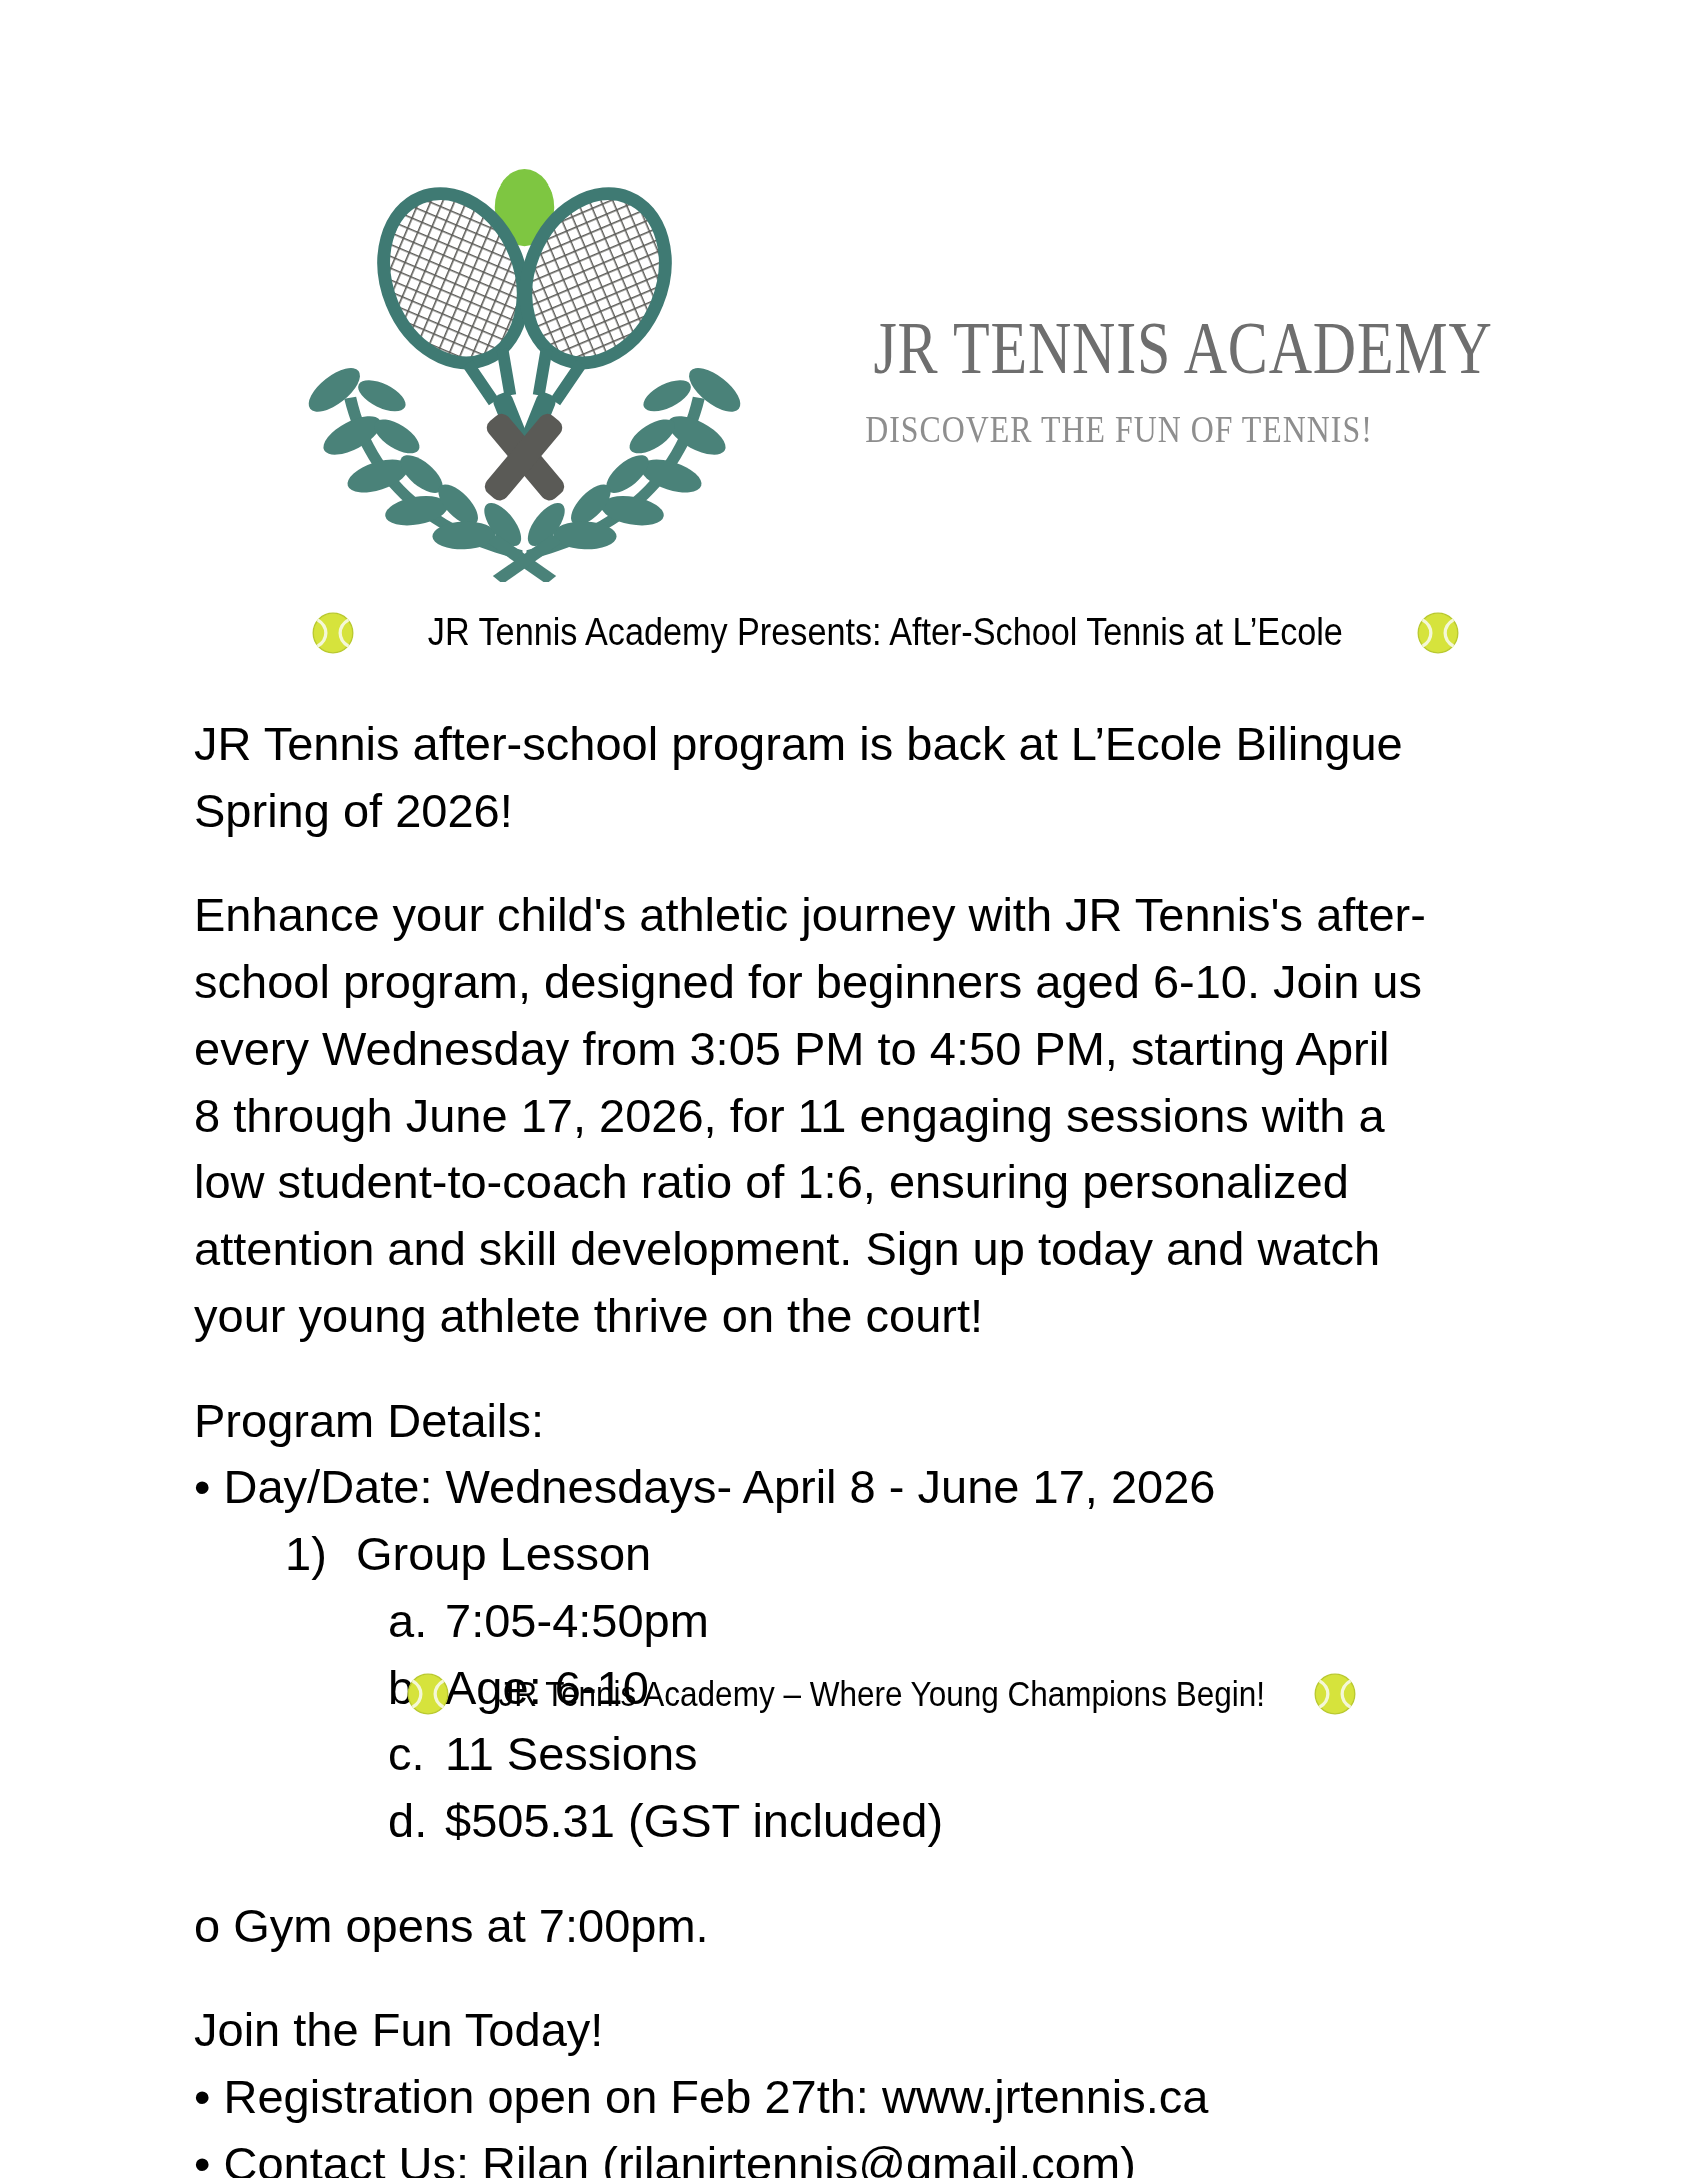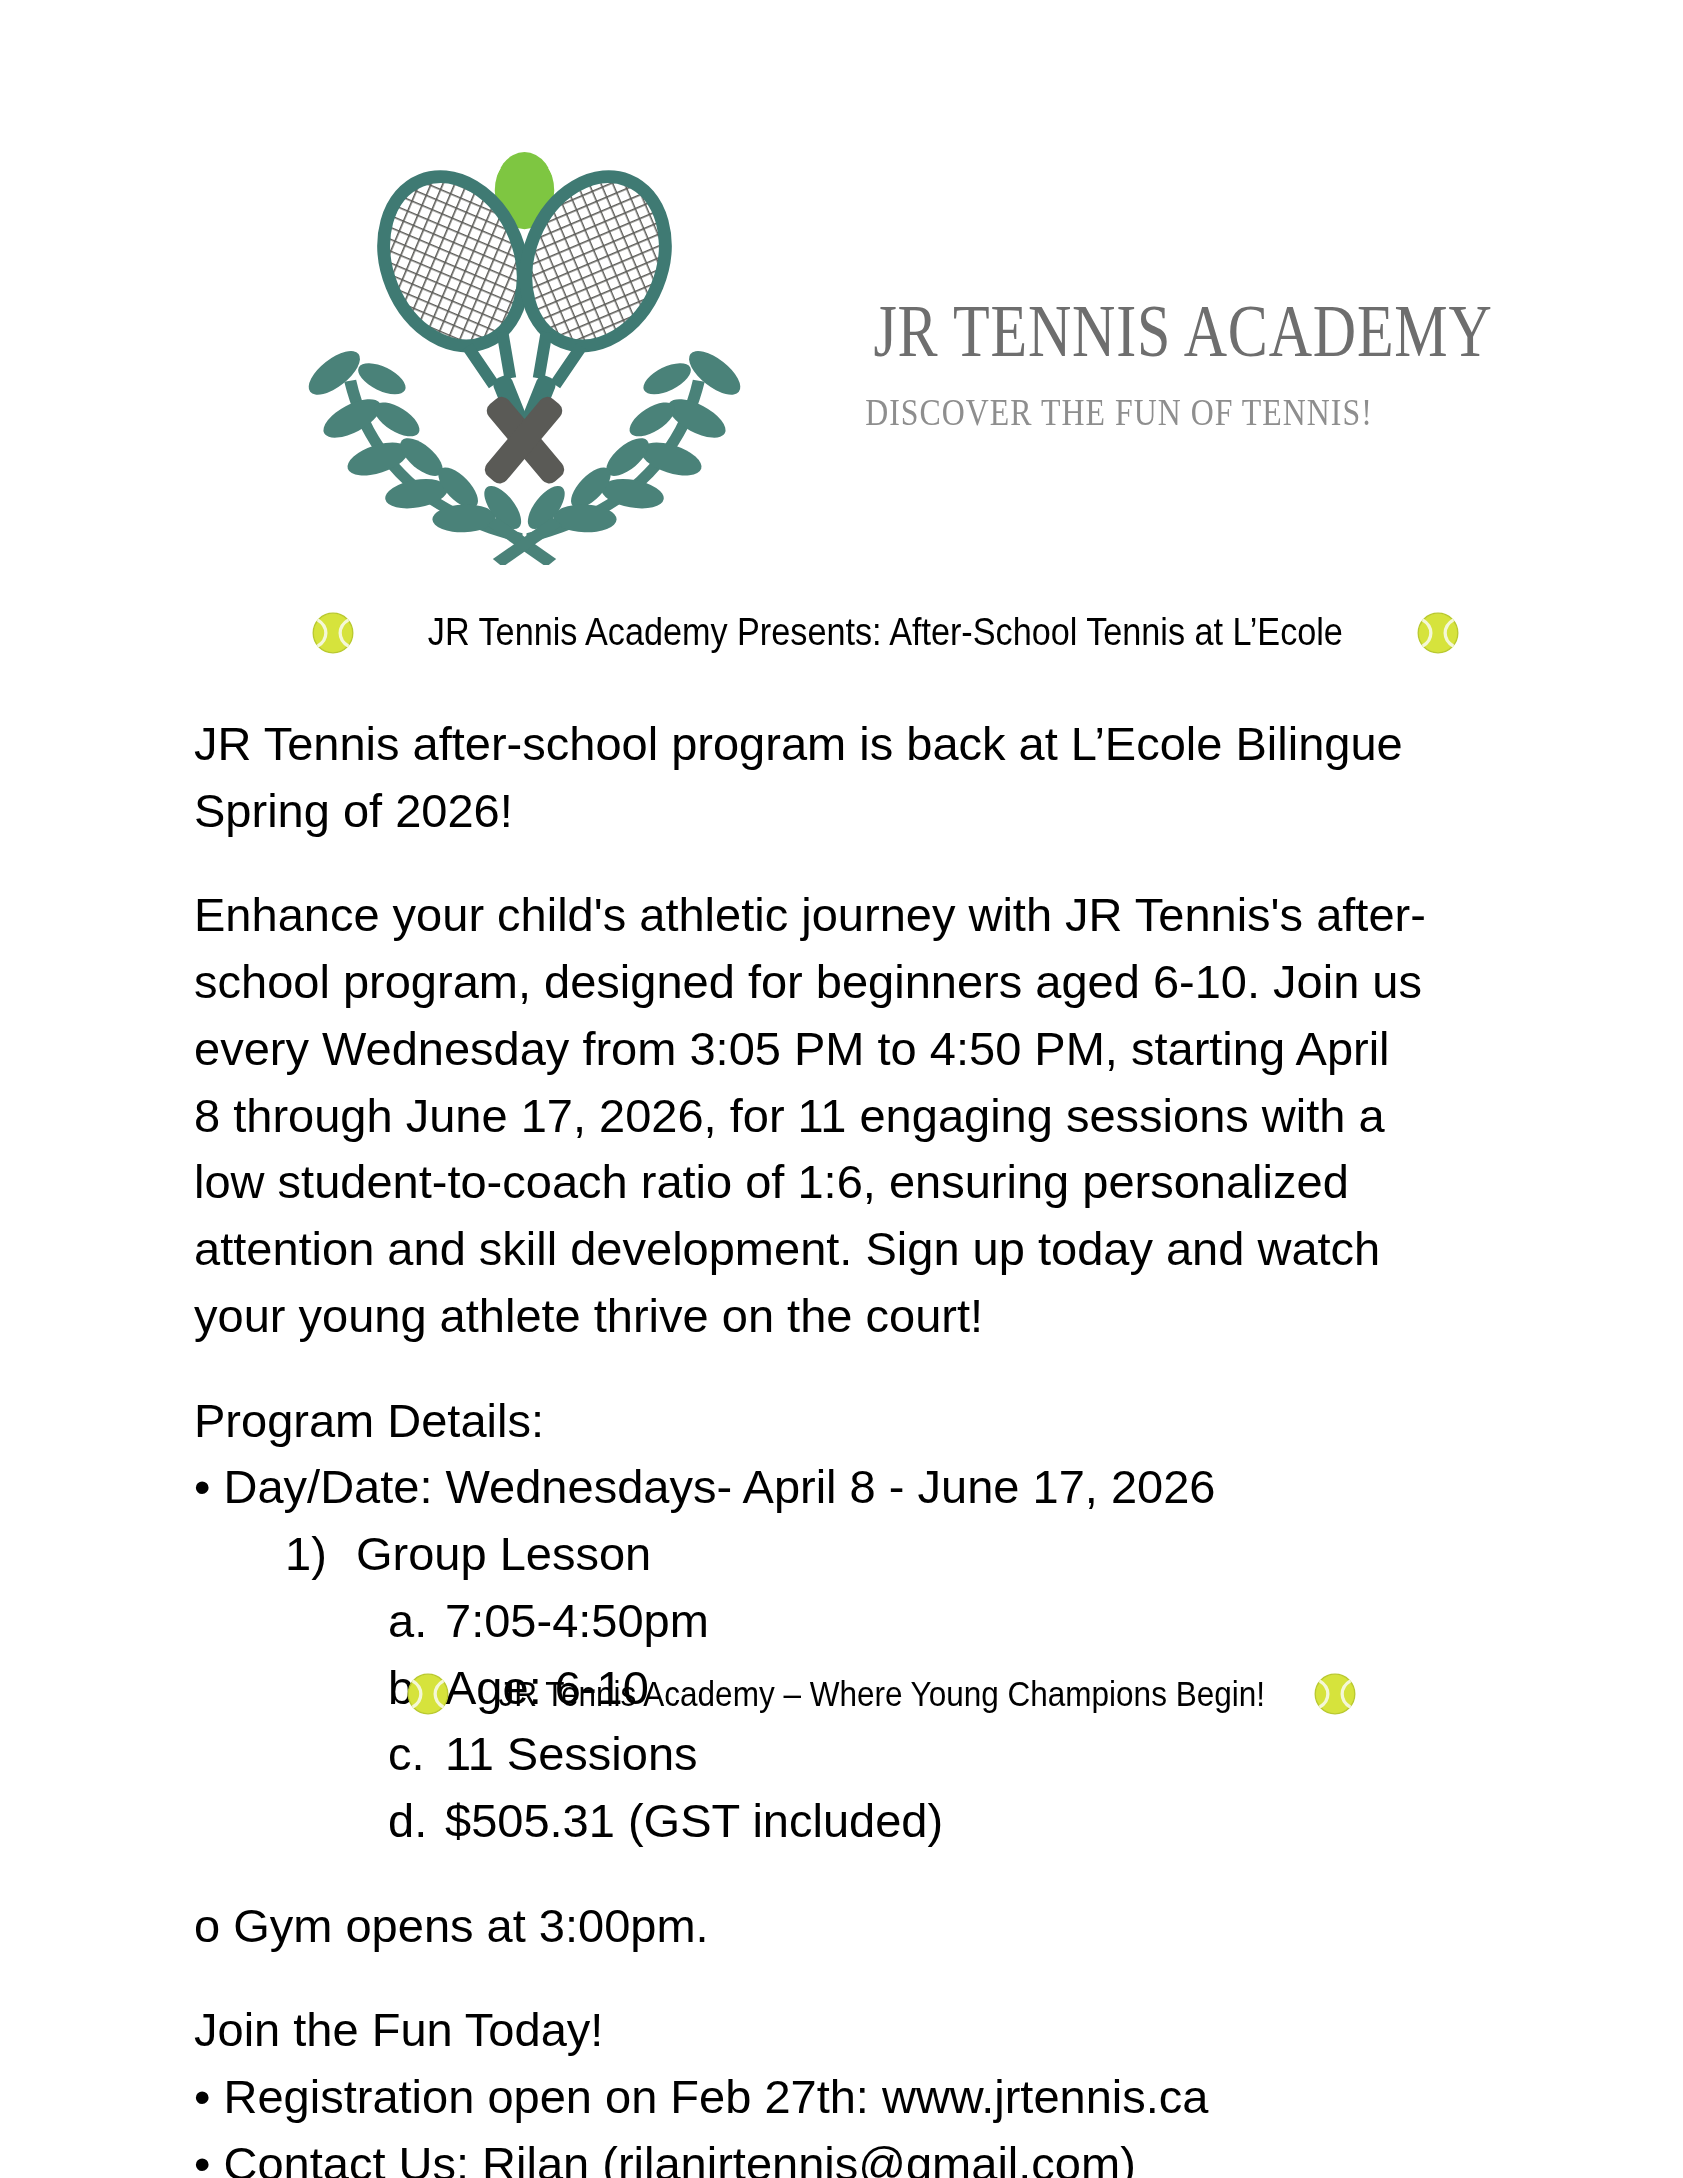--- a/index.html
+++ b/index.html
@@ -19,21 +19,21 @@
   .page {
     position: absolute;
     inset: 0;
     background: #ffffff;
   }
 
   
   .logo-block {
     position: absolute;
     left: 0;
-    top: 149px;
+    top: 166px;
     width: 1453px;
     height: 446px;
   }
   .logo-mark {
     position: absolute;
     left: 267px;
     top: 0;
     width: 515px;
     height: 416px;
   }
@@ -286,21 +286,21 @@
         <span>11 Sessions</span>
       </p>
 
     <p class="li-3">
         <span class="marker">d.</span>
         <span>$505.31 (GST included)</span>
       </p>
 
     <div class="gap"></div>
 
-    <p class="li-1">o Gym opens at 3:00pm.</p>
+    <p class="li-1">o Gym opens at 7:00pm.</p>
 
     <div class="gap"></div>
 
     <p class="li-1">Join the Fun Today!</p>
 
     <p class="li-1"><span>•</span>&nbsp;<span>Registration open on Feb 27th: www.jrtennis.ca</span></p>
 
     <p class="li-1"><span>•</span>&nbsp;<span>Contact Us: Rilan (rilanjrtennis@gmail.com)</span></p>
 
   </div>

